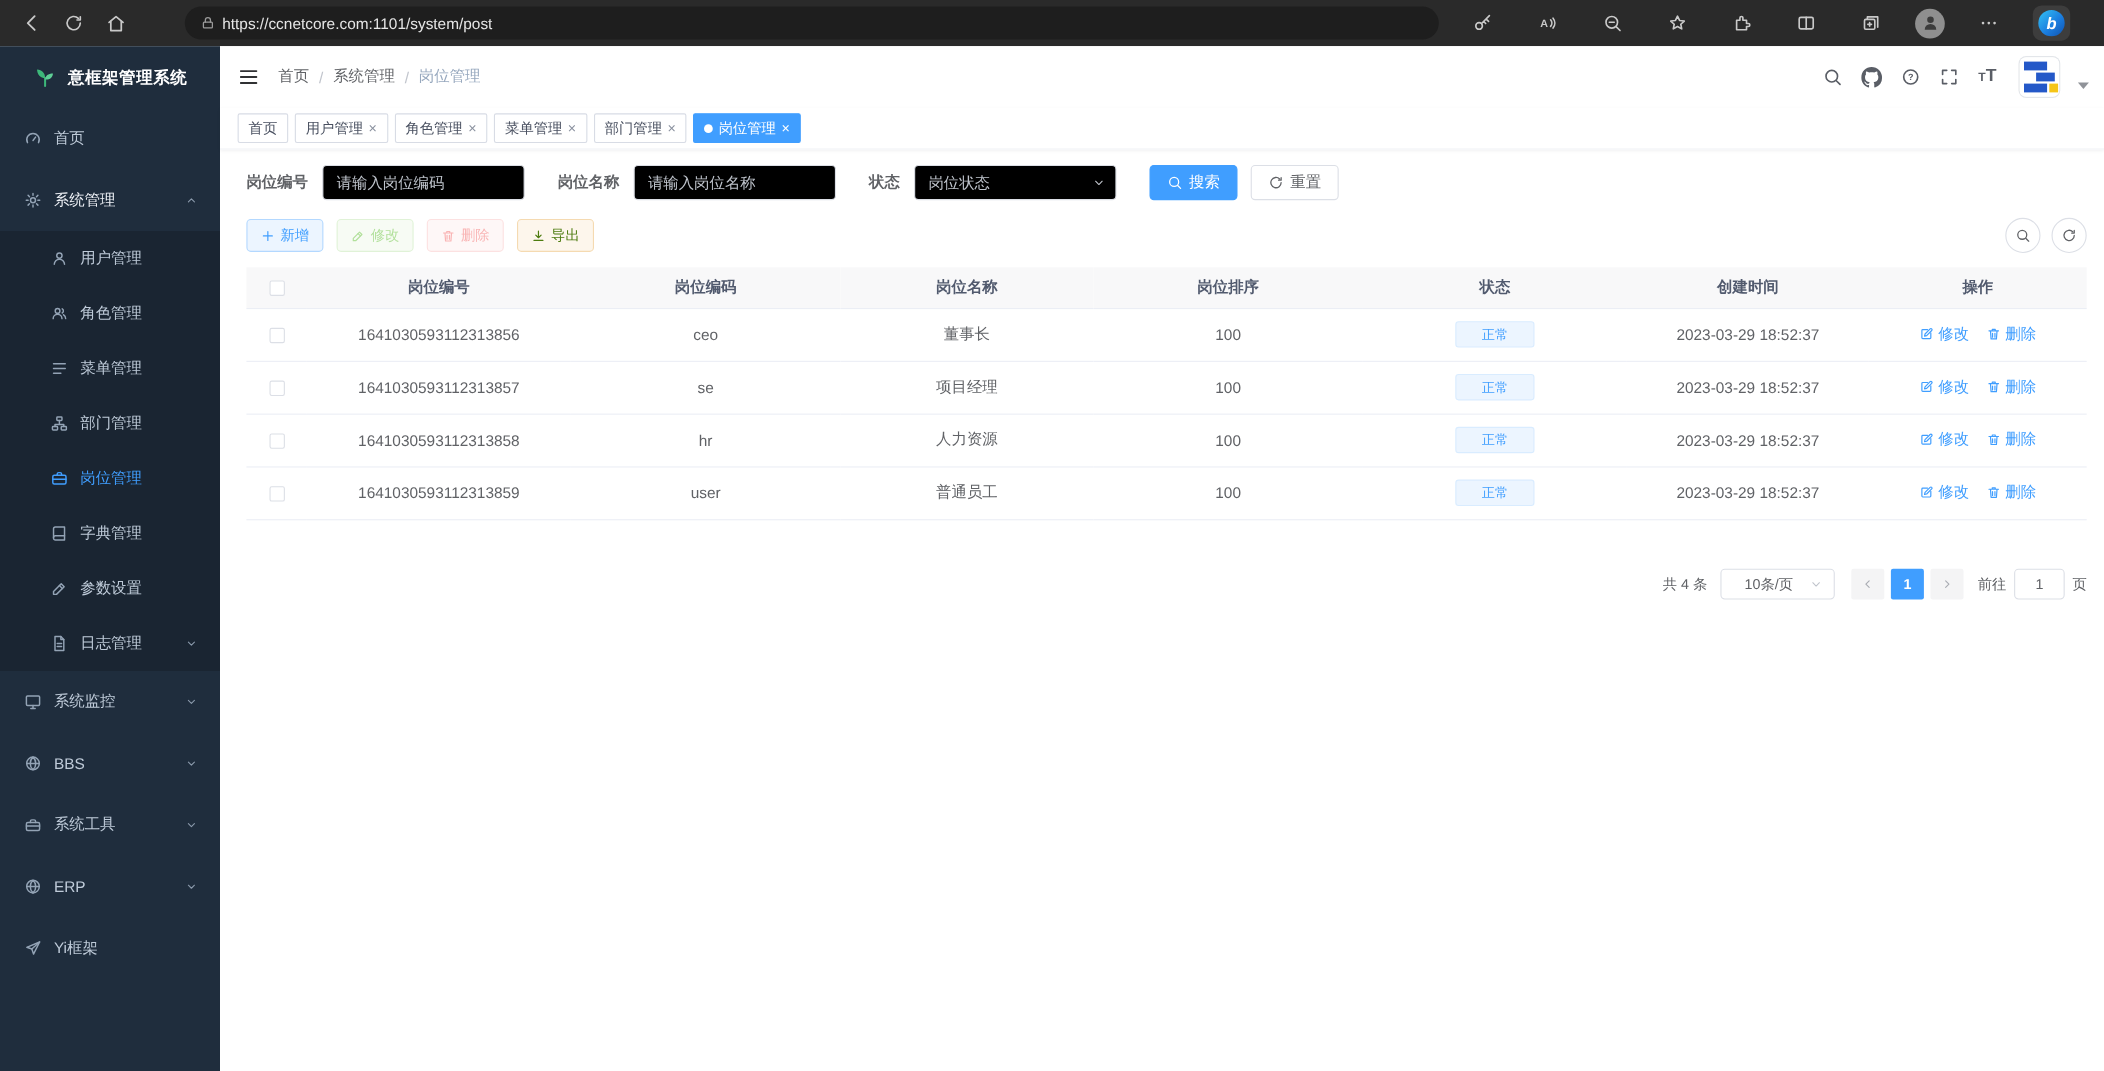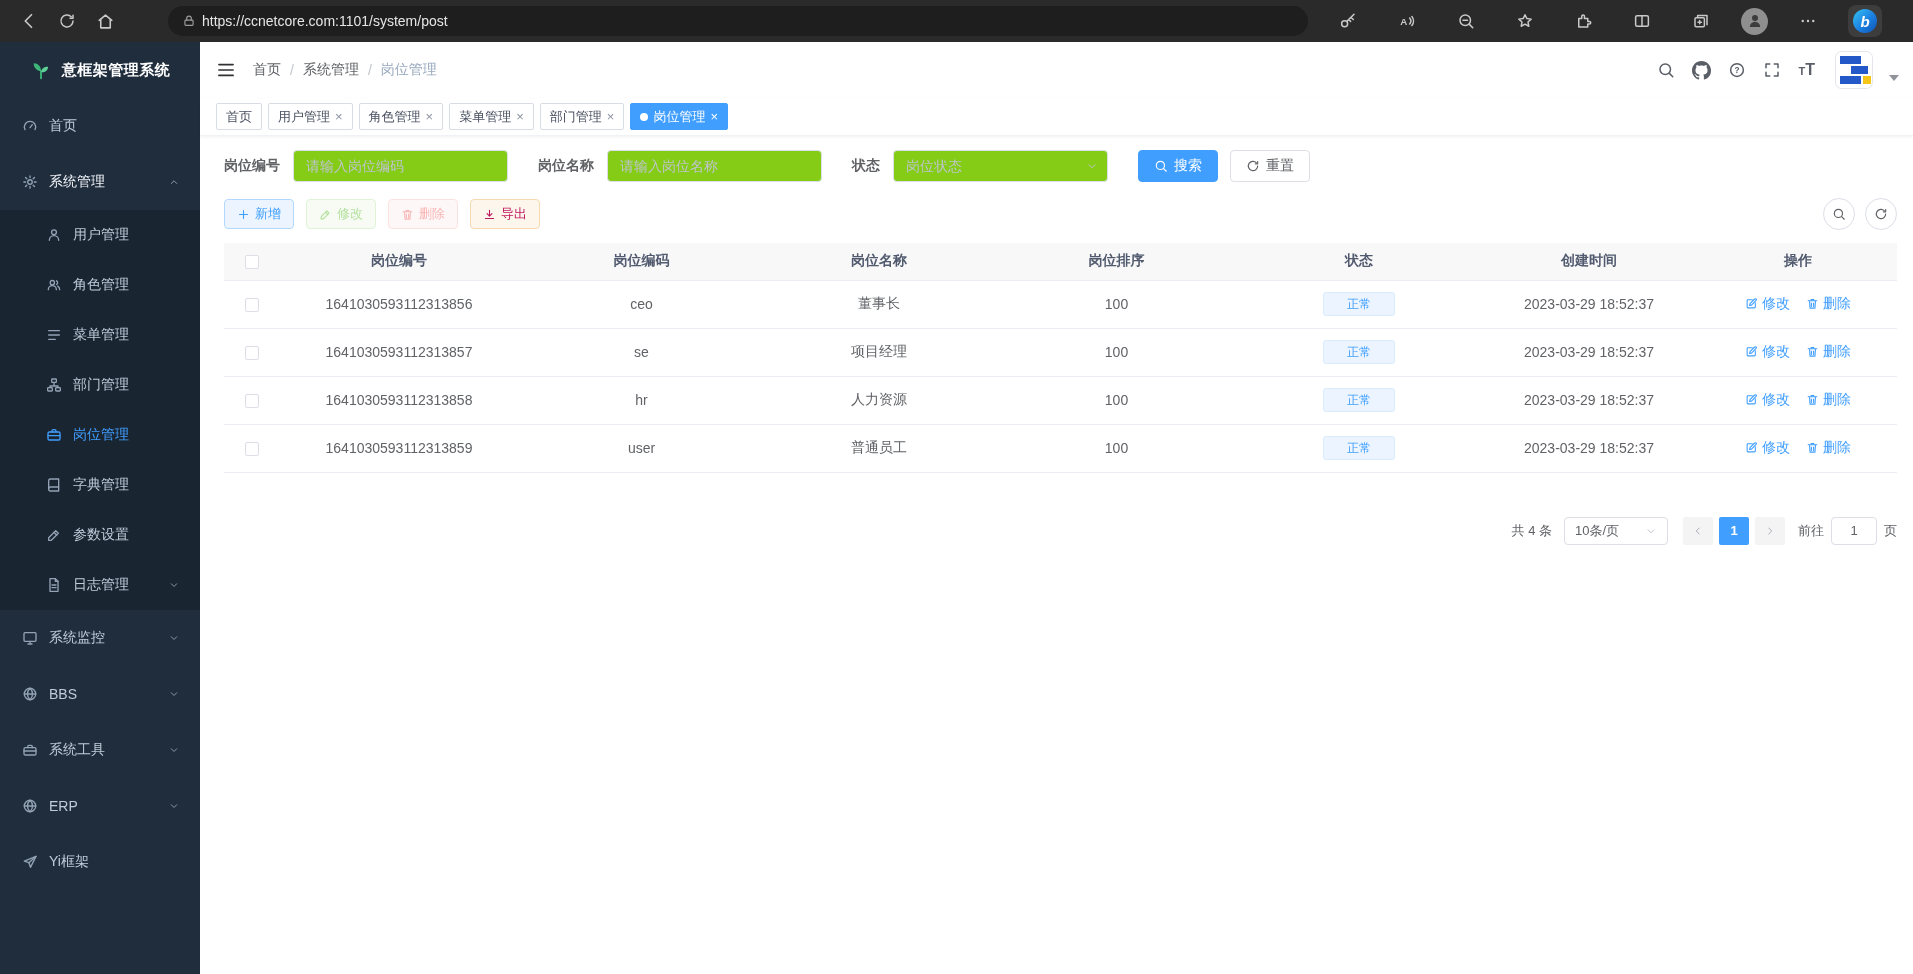--- a/index.html
+++ b/index.html
@@ -58,47 +58,47 @@
   .tag.active{background:#409eff;border-color:#409eff;color:#fff;}
   .tag.active .x{color:#fff;}
   .dot{width:8px;height:8px;border-radius:50%;background:#fff;flex:none;}
 
   .content{padding:14px 16px 0 24px;flex:1;}
 
   .filter-row{display:flex;align-items:center;}
   .f-item{display:flex;align-items:center;margin-right:30px;}
   .f-label{font-size:14px;font-weight:700;color:#606266;margin-right:13px;white-space:nowrap;}
   .f-input{position:relative;}
-  .f-input input{width:215px;height:32px;border:1px solid #dcdfe6;border-radius:4px;padding:0 12px;font-size:14px;color:#606266;background:#84cc16;}
+  .f-input input{width:184px;height:32px;border:1px solid #dcdfe6;border-radius:4px;padding:0 12px;font-size:14px;color:#606266;background:#000000;}
   .f-select input{padding-right:30px;cursor:pointer;}
   .sel-caret{position:absolute;right:10px;top:50%;transform:translateY(-50%);color:#c0c4cc;pointer-events:none;}
   .btn{height:32px;display:inline-flex;align-items:center;gap:6px;padding:0 15px;border-radius:4px;font-size:14px;border:1px solid #dcdfe6;background:#fff;color:#606266;}
   .btn-primary{background:#409eff;border-color:#409eff;color:#fff;}
   .btn + .btn{margin-left:12px;}
 
   .toolbar-row{display:flex;align-items:center;margin-top:16px;}
   .btn-sm{height:30px;display:inline-flex;align-items:center;gap:5px;padding:0 12px;font-size:13px;border-radius:4px;border:1px solid;margin-right:12px;background:#fff;}
   .plain-primary{color:#409eff;background:#ecf5ff;border-color:#b3d8ff;}
   .plain-success{color:#67c23a;background:#f0f9eb;border-color:#c2e7b0;opacity:.5;cursor:not-allowed;}
   .plain-danger{color:#f56c6c;background:#fef0f0;border-color:#fbc4c4;opacity:.5;cursor:not-allowed;}
-  .plain-warning{color:#be185d;background:#fdf6ec;border-color:#f5dab1;}
+  .plain-warning{color:#4d7c0f;background:#fdf6ec;border-color:#f5dab1;}
   .tool-right{margin-left:auto;display:flex;gap:10px;}
   .circle-btn{width:32px;height:32px;border-radius:50%;border:1px solid #dcdfe6;background:#fff;color:#606266;display:flex;align-items:center;justify-content:center;}
 
   .data-table{width:100%;border-collapse:collapse;margin-top:13px;font-size:14px;color:#606266;table-layout:fixed;}
   .data-table th{height:37px;background:#f8f8f9;color:#515a6e;font-weight:700;border-bottom:1px solid #ebeef5;text-align:center;}
   .data-table td{height:48px;border-bottom:1px solid #ebeef5;text-align:center;white-space:nowrap;}
   .cb{width:14px;height:14px;border:1px solid #dcdfe6;border-radius:2px;background:#fff;display:inline-block;vertical-align:middle;cursor:pointer;}
   .status-tag{display:inline-block;height:24px;line-height:22px;padding:0 23px;background:#ecf5ff;border:1px solid #d9ecff;color:#409eff;border-radius:3px;font-size:12px;}
   .link{color:#409eff;display:inline-flex;align-items:center;gap:4px;cursor:pointer;}
   .link + .link{margin-left:12px;}
 
   .pagination{display:flex;align-items:center;justify-content:flex-end;margin-top:44px;font-size:13px;color:#606266;}
   .pg-total{margin-right:12px;}
-  .pg-size{position:relative;width:104px;height:28px;border:1px solid #dcdfe6;border-radius:4px;display:flex;align-items:center;padding:0 26px 0 10px;background:#fff;cursor:pointer;margin-right:12px;white-space:nowrap;}
+  .pg-size{position:relative;width:104px;height:28px;border:1px solid #dcdfe6;border-radius:4px;display:flex;align-items:center;padding:0 26px 0 10px;background:#fff;cursor:pointer;margin-right:12px;white-space:nowrap;justify-content:center;}
   .pg-btn{min-width:30px;height:28px;margin:0 3px;background:#f4f4f5;border:none;border-radius:2px;display:inline-flex;align-items:center;justify-content:center;color:#a8abb2;font-size:13px;}
   .pg-btn.active{background:#409eff;color:#fff;font-weight:700;}
   .pg-goto{margin-left:10px;display:flex;align-items:center;gap:7px;}
   .pg-goto input{width:46px;height:28px;border:1px solid #dcdfe6;border-radius:4px;text-align:center;font-size:13px;color:#606266;}
 </style>
 </head>
 <body>
 
 <div class="browser">
   <div class="nav-btn">

